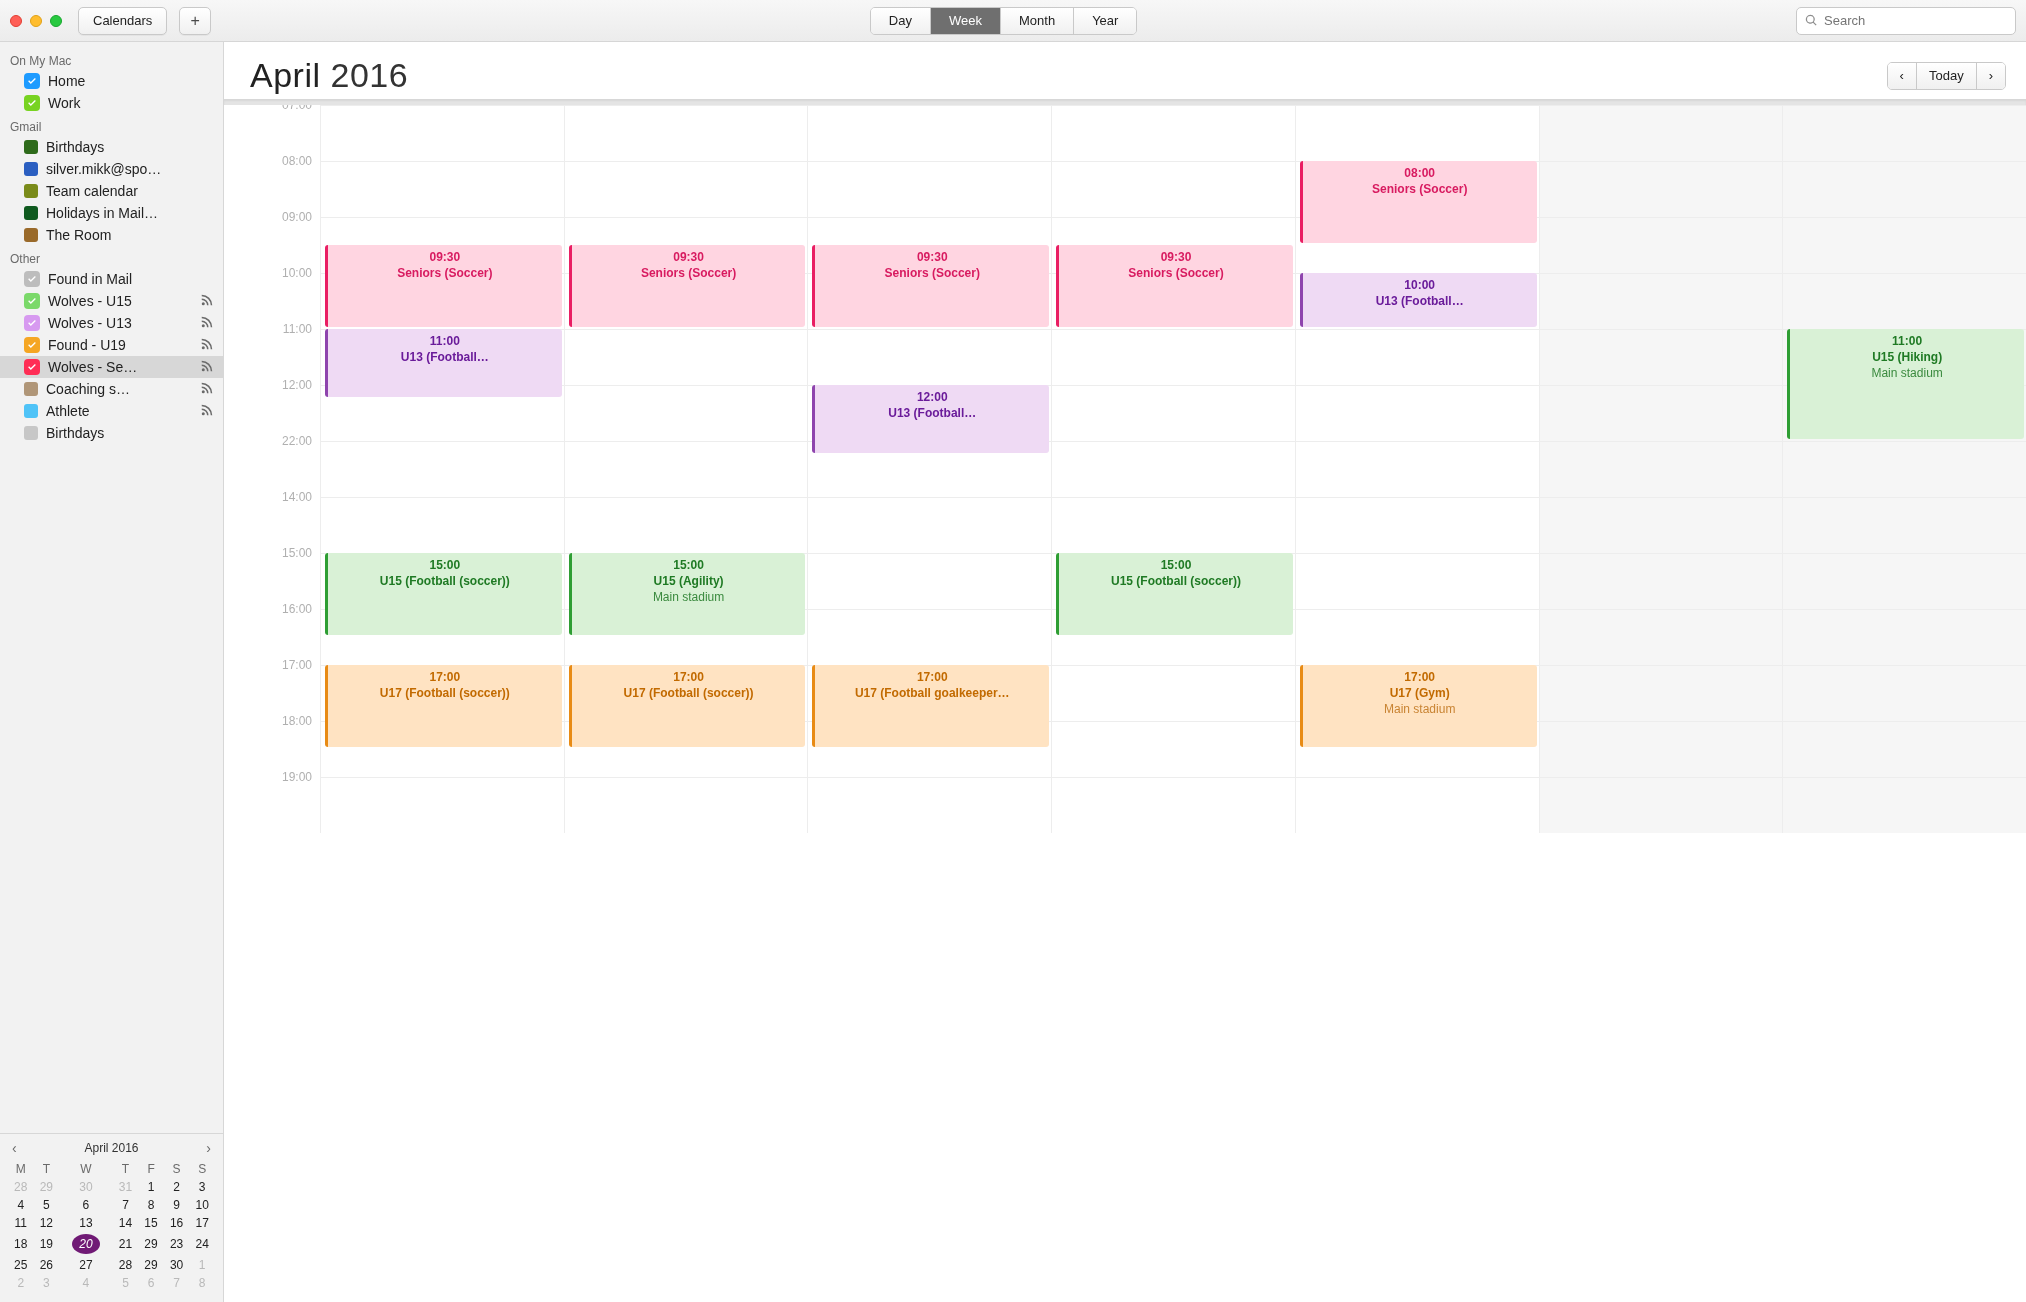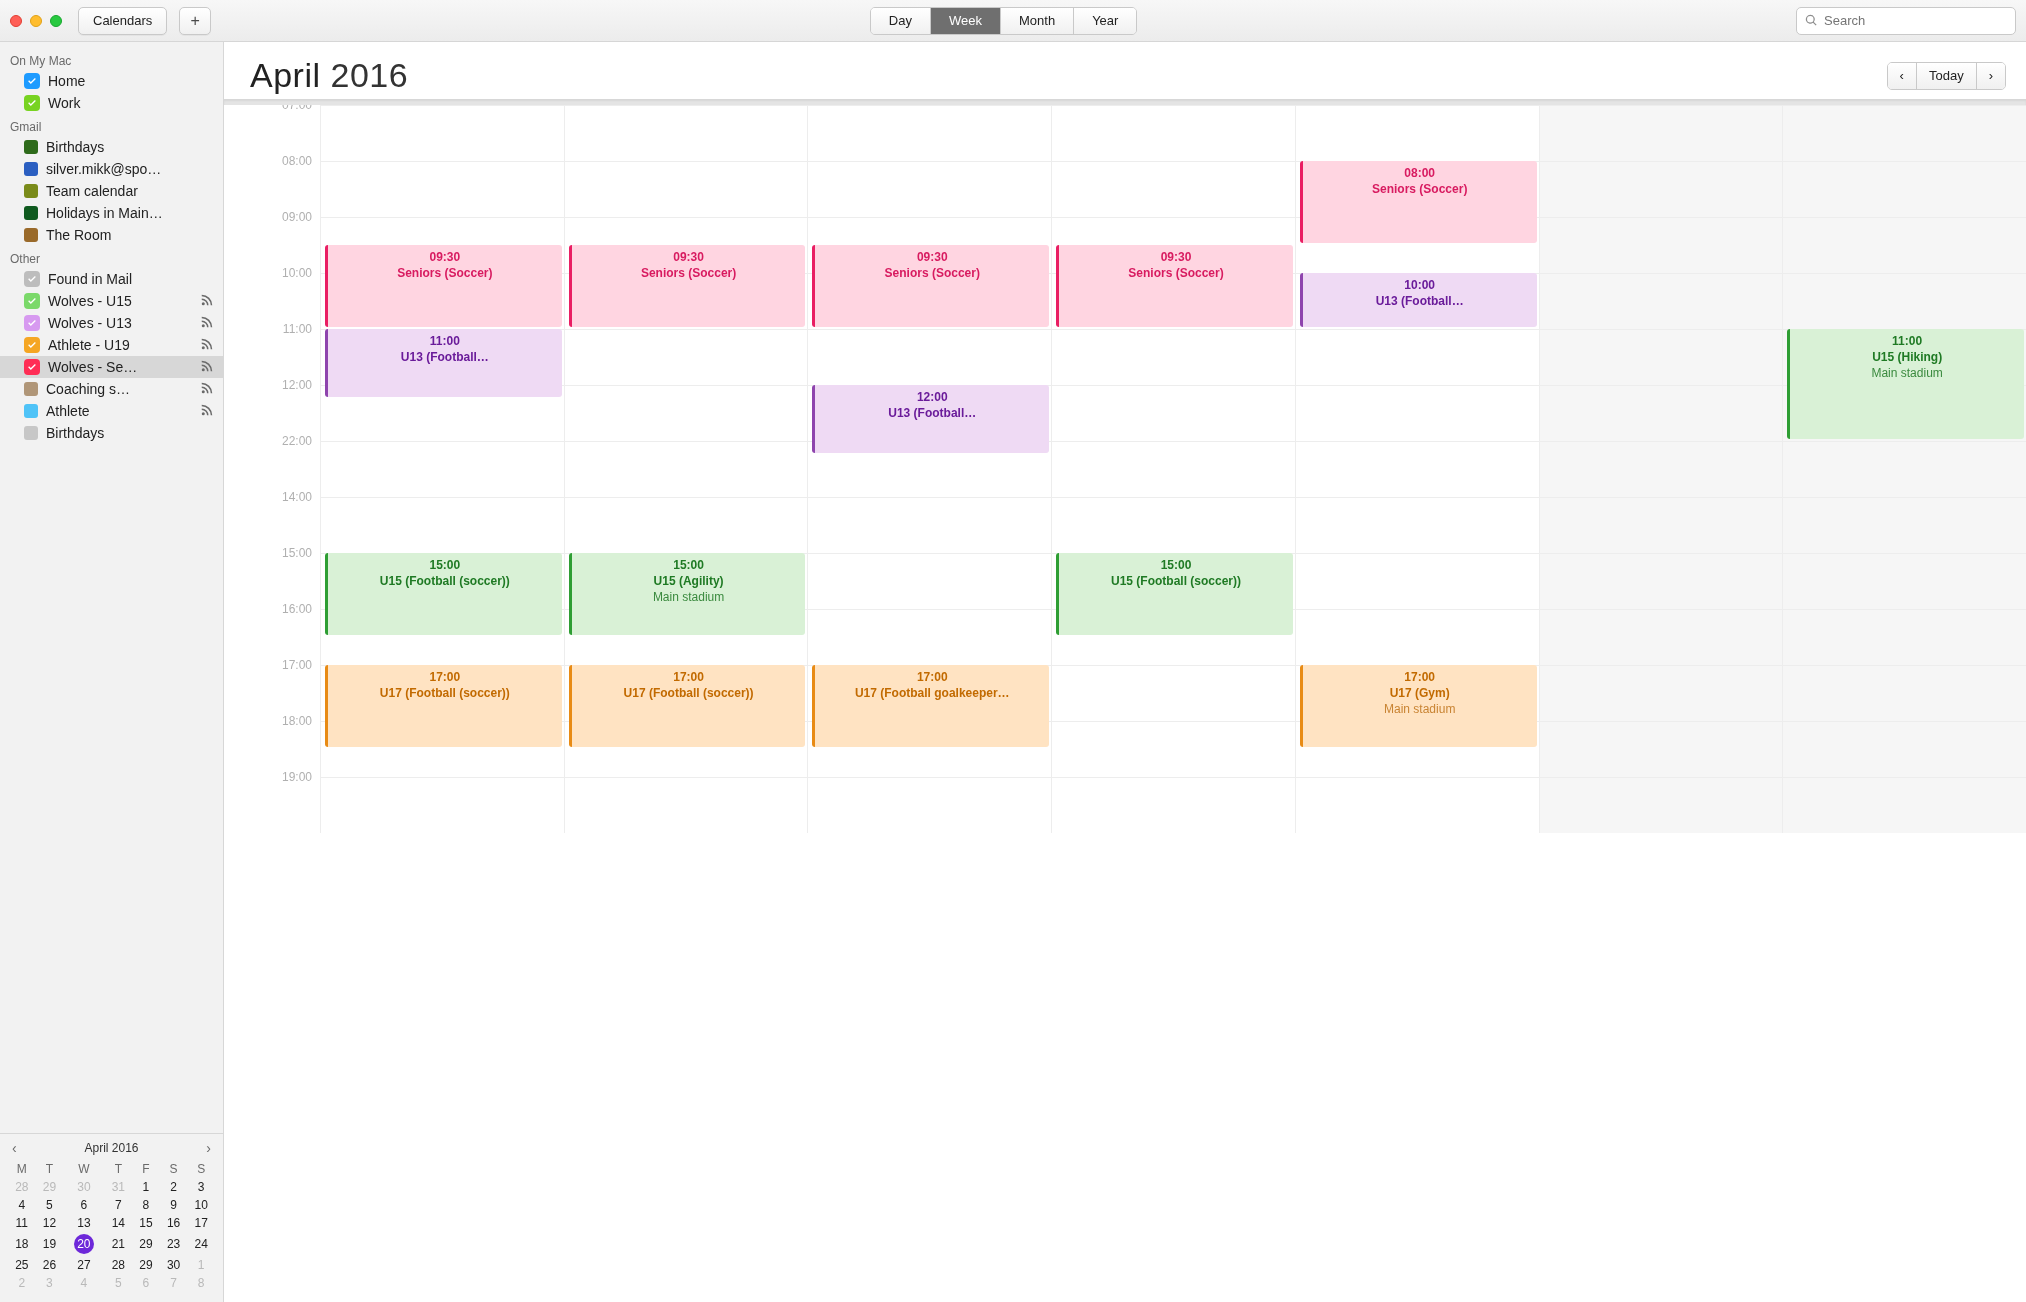--- a/index.html
+++ b/index.html
@@ -71,22 +71,22 @@
   .mini {
     border-top: 1px solid #d7d7d7; padding: 6px 8px 10px; font-size: 12px;
   }
   .mini-head { display: flex; align-items: center; justify-content: space-between; margin-bottom: 4px; color: #333;}
   .mini-head .arrow { color: #6a6a6a; padding: 0 4px; font-size: 14px; cursor: default;}
   .mini table { width: 100%; border-collapse: collapse; text-align: center; }
   .mini th { color: #6a6a6a; font-weight: normal; padding: 2px 0;}
   .mini td { padding: 2px 0; color: #222; }
   .mini td.dim { color: #b9b9b9; }
   .mini td .today {
-    background: #6d28d9; color: #fff; border-radius: 50%; width: 20px; height: 20px;
-    display: inline-flex; align-items: center; justify-content: center;
+    background: #701a75; color: #fff; border-radius: 50%; width: 28px; height: 20px;
+    display: inline-flex; align-items: center; justify-content: center; font-style: italic;
   }
 
   
   .main { flex: 1; display: flex; flex-direction: column; min-width: 0;}
   .main-head {
     display: flex; align-items: center; justify-content: space-between; padding: 14px 20px 4px 26px;
   }
   .main-head h1 { font-weight: 300; font-size: 34px; letter-spacing: 0.5px;}
   .main-head h1 .year { font-weight: 200; color: #333;}
   .nav-seg { display: flex; border: 1px solid #c9c9c9; border-radius: 5px; overflow: hidden; height: 28px;}
@@ -195,21 +195,21 @@
         <div class="cal-row">
           <span class="sq" style="background: rgb(43, 95, 193);"></span>
           <span class="label">silver.mikk@spo…</span>
         </div>
         <div class="cal-row">
           <span class="sq" style="background: rgb(122, 139, 26);"></span>
           <span class="label">Team calendar</span>
         </div>
         <div class="cal-row">
           <span class="sq" style="background: rgb(15, 90, 31);"></span>
-          <span class="label">Holidays in Main…</span>
+          <span class="label">Holidays in Mail…</span>
         </div>
         <div class="cal-row">
           <span class="sq" style="background: rgb(154, 106, 42);"></span>
           <span class="label">The Room</span>
         </div>
         <div class="group-label">Other</div>
         <div class="cal-row">
           <span class="cb" style="background: rgb(189, 189, 189);">
             <svg viewBox="0 0 12 12">
               <path fill="#fff" d="M4.6 9.5L1.4 6.3l1.1-1.1 2.1 2.1 4.9-4.9 1.1 1.1z"></path>
@@ -240,21 +240,21 @@
               <circle cx="3" cy="13" r="2"></circle>
               <path d="M1 6a9 9 0 019 9h-2a7 7 0 00-7-7V6zm0-5a14 14 0 0114 14h-2A12 12 0 001 3V1z"></path>
             </svg></span>
         </div>
         <div class="cal-row">
           <span class="cb" style="background: rgb(245, 166, 35);">
             <svg viewBox="0 0 12 12">
               <path fill="#fff" d="M4.6 9.5L1.4 6.3l1.1-1.1 2.1 2.1 4.9-4.9 1.1 1.1z"></path>
             </svg>
           </span>
-          <span class="label">Athlete - U19</span>
+          <span class="label">Found - U19</span>
           <span class="rss"><svg viewBox="0 0 16 16" fill="currentColor">
               <circle cx="3" cy="13" r="2"></circle>
               <path d="M1 6a9 9 0 019 9h-2a7 7 0 00-7-7V6zm0-5a14 14 0 0114 14h-2A12 12 0 001 3V1z"></path>
             </svg></span>
         </div>
         <div class="cal-row selected">
           <span class="cb" style="background: rgb(255, 45, 85);">
             <svg viewBox="0 0 12 12">
               <path fill="#fff" d="M4.6 9.5L1.4 6.3l1.1-1.1 2.1 2.1 4.9-4.9 1.1 1.1z"></path>
             </svg>

